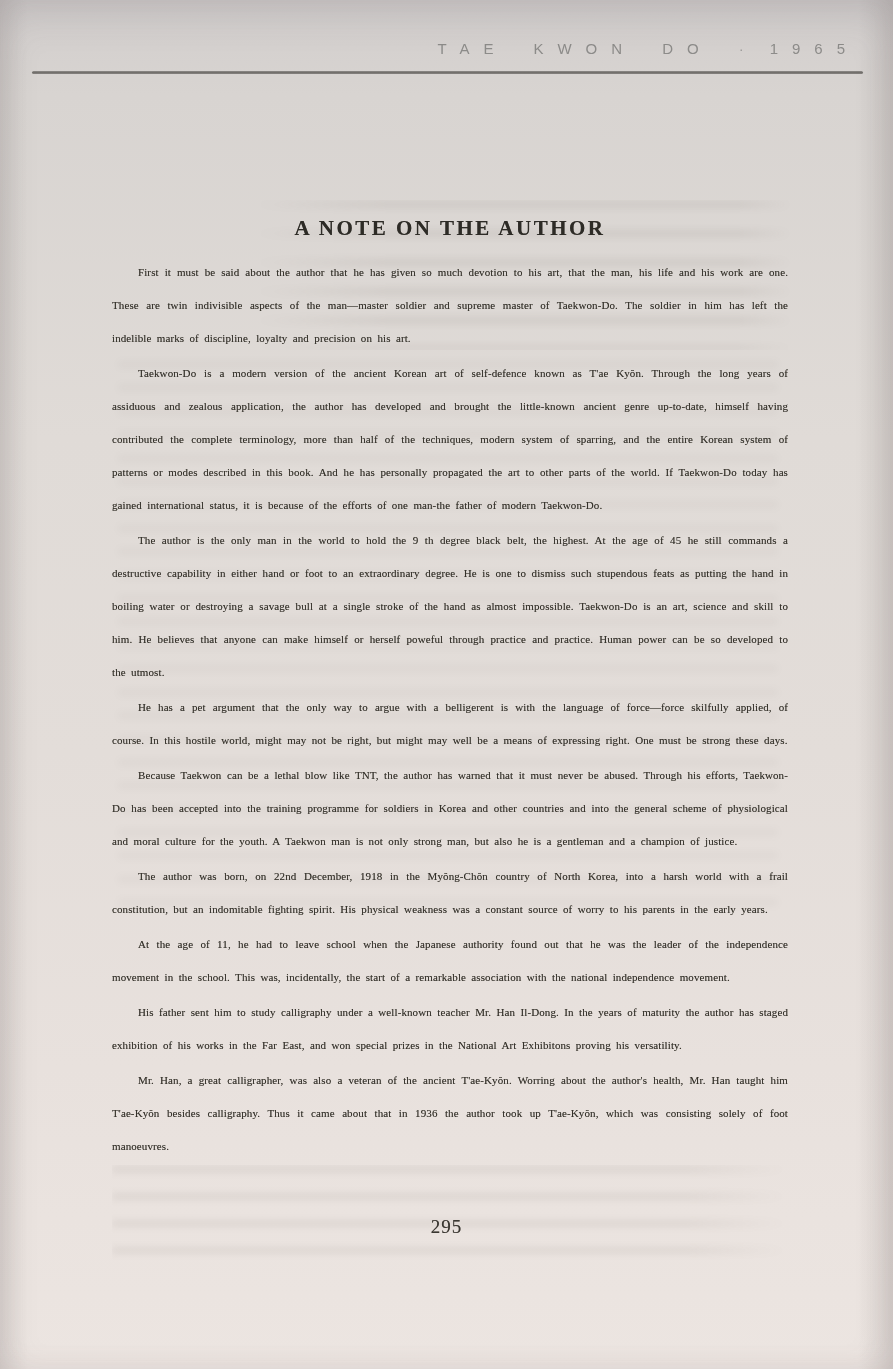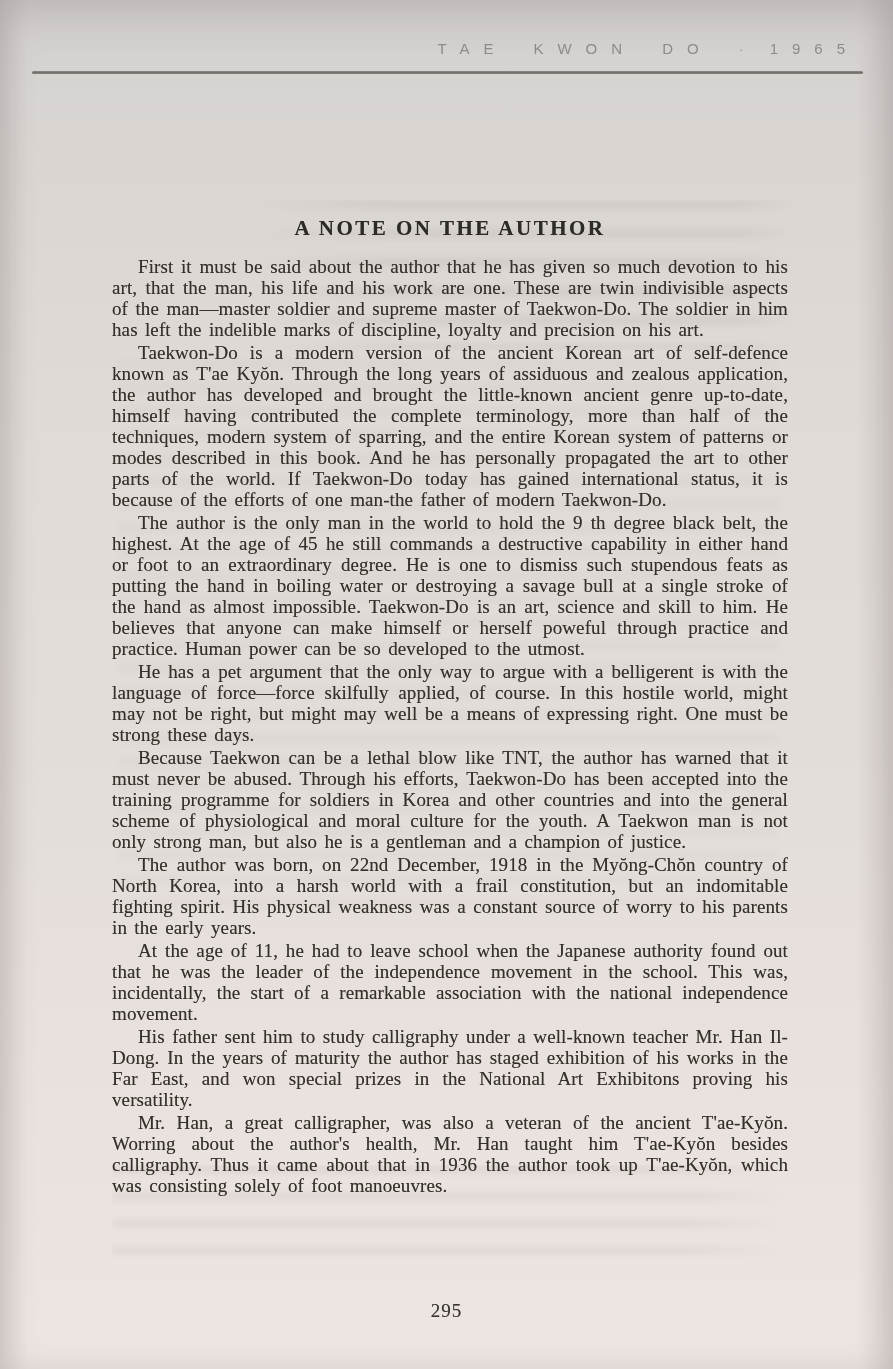--- a/index.html
+++ b/index.html
@@ -35,29 +35,29 @@
   
   .content{position:absolute;top:196px;left:112px;width:676px;margin-top:20px;}
   .article-title{
     margin:0 0 15px 0;
     font-size:21px;font-weight:700;letter-spacing:2.5px;
     text-align:center;color:#2d2b26;
     text-shadow:0 0 .5px rgba(45,43,38,.55);
   }
   .paragraphs p{
     margin:0 0 2px 0;
-    font-size:19px;line-height:21px;
+    font-size:11px;line-height:33px;
     text-align:justify;text-indent:26px;
     word-spacing:2.5px;letter-spacing:.1px;
     text-shadow:0 0 .45px rgba(52,49,42,.5);
   }
   .paragraphs p span.em{}
   
   .page-number{
-    position:absolute;top:1300px;left:0;width:100%;
+    position:absolute;top:1216px;left:0;width:100%;
     text-align:center;font-size:19px;letter-spacing:1px;color:#3a3731;
     text-shadow:0 0 .5px rgba(55,52,46,.5);
   }
   
   .ghost{position:absolute;pointer-events:none;filter:blur(3px);}
   .ghost-top{
     top:200px;right:100px;width:540px;height:150px;opacity:.16;
     background:repeating-linear-gradient(180deg, rgba(110,100,94,.55) 0 9px, rgba(110,100,94,0) 9px 29px);
     mask-image:linear-gradient(90deg,transparent,#000 25%,#000 90%,transparent);
     -webkit-mask-image:linear-gradient(90deg,transparent,#000 25%,#000 90%,transparent);

